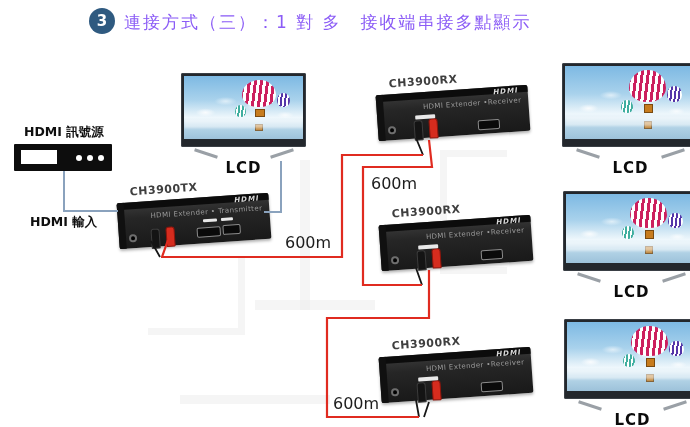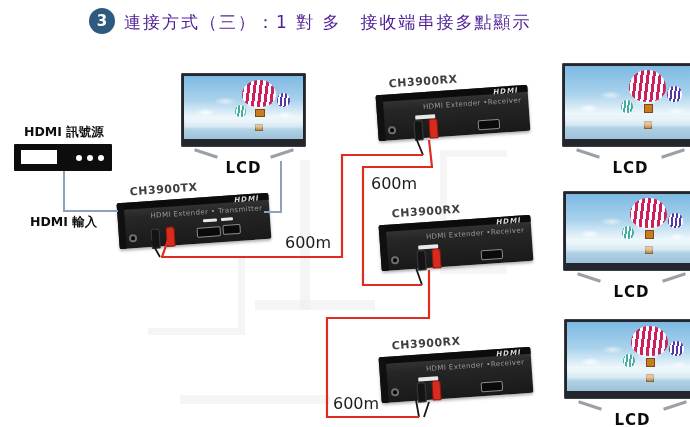--- a/index.html
+++ b/index.html
@@ -9,21 +9,21 @@
     font-family:"DejaVu Sans","Liberation Sans",sans-serif;
   }
 
   
   .title-badge{
     position:absolute;left:89px;top:8px;width:26px;height:26px;border-radius:50%;
     background:#2f5a80;color:#fff;font-size:15px;font-weight:bold;
     display:flex;align-items:center;justify-content:center;
   }
   .title-text{
-    position:absolute;left:124px;top:11px;font-size:17px;color:#4c1d95;
+    position:absolute;left:124px;top:11px;font-size:17px;color:#8b5cf6;
     letter-spacing:2px;white-space:nowrap;
   }
 
   
   .wm{position:absolute;background:#ececec;opacity:.55;}
   .wm.o{background:none;border:7px solid #ededed;}
 
   
   .src-box{position:absolute;left:14px;top:144px;width:98px;height:27px;background:#0d0d0d;border-radius:1px;}
   .src-screen{position:absolute;left:7px;top:6px;width:36px;height:14px;background:#ffffff;}

